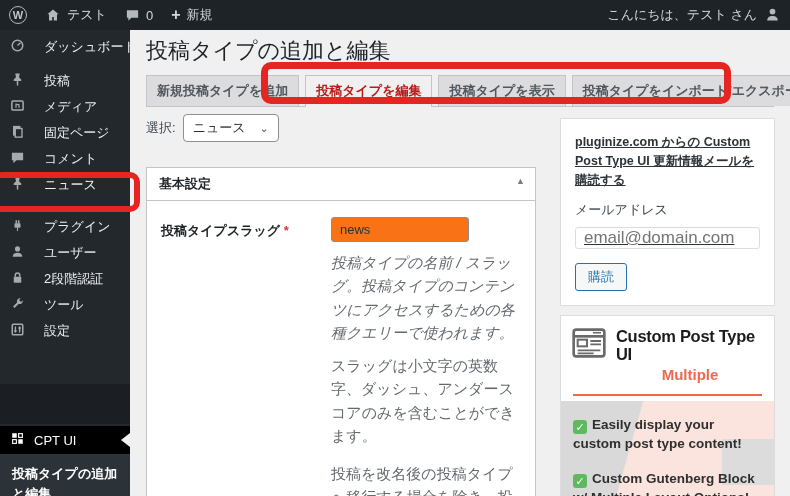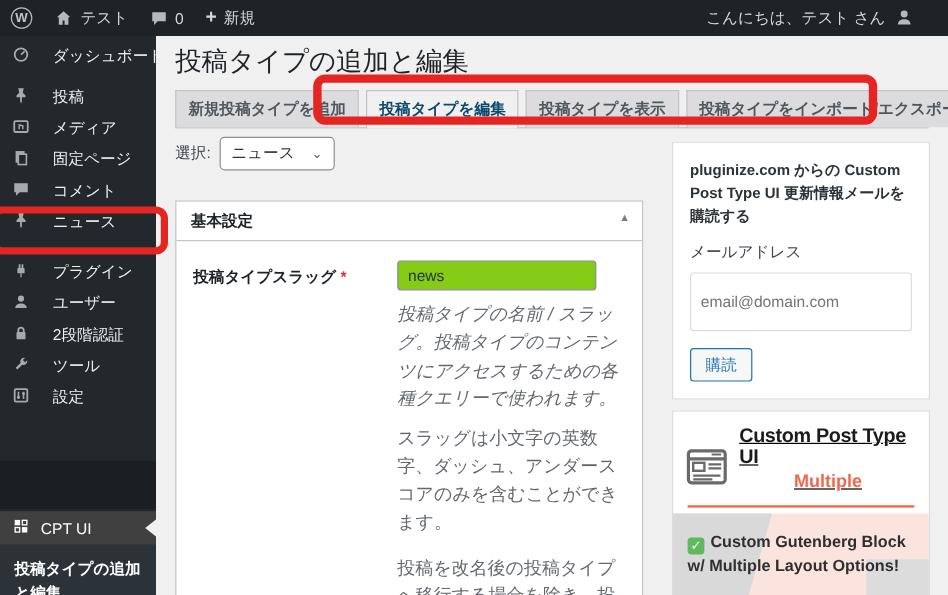--- a/index.html
+++ b/index.html
@@ -6,78 +6,78 @@
   html,body { width:790px; height:496px; overflow:hidden; }
   body { font-family:"Liberation Sans","DejaVu Sans",sans-serif; }
   #app { position:relative; width:790px; height:496px; background:#f0f0f1; overflow:hidden; }
 
   
   .adminbar { position:absolute; top:0; left:0; right:0; height:30px; background:#1d2327;
     display:flex; align-items:center; color:#d5d7d9; font-size:13px; z-index:5; }
   .ab-item { display:flex; align-items:center; gap:6px; height:30px; padding:0 9px; cursor:pointer; }
   .wplogo { width:18px; height:18px; border:1.6px solid #b6b9bc; border-radius:50%;
     display:flex; align-items:center; justify-content:center; font-size:11px; font-weight:bold; color:#c3c4c7; }
-  .ab-right { margin-left:auto; display:flex; align-items:flex-start; gap:7px; padding-right:28px; }
+  .ab-right { margin-left:auto; display:flex; align-items:flex-start; gap:7px; padding-right:9px; }
   .ab-plus { font-size:16px; font-weight:bold; line-height:1; }
   .abicon svg { display:block; }
 
   
   .sidebar { position:absolute; top:30px; left:0; width:130px; height:466px; background:#23282d; z-index:4; }
   .menu { padding-top:4px; }
   .mi { height:26px; display:flex; align-items:center; gap:19px; padding-left:10px;
     color:#eeeff0; font-size:13px; cursor:pointer; white-space:nowrap; }
   .mi svg { flex:0 0 auto; }
   .spacer-sm { height:8px; } .spacer-md { height:16px; }
   .dark-strip { position:absolute; left:0; top:354px; width:130px; height:40px; background:#1b1f23; }
-  .cptui { position:absolute; left:0; top:396px; width:130px; height:28px; background:#404040;
+  .cptui { position:absolute; left:0; top:396px; width:130px; height:28px; background:#000000;
     display:flex; align-items:center; gap:9px; padding-left:10px; color:#fff; font-size:13px; cursor:pointer; }
   .cptui-arrow { position:absolute; left:121px; top:433px; width:0; height:0; z-index:6;
     border-top:7px solid transparent; border-bottom:7px solid transparent; border-right:9px solid #f0f0f1; }
   .submenu { position:absolute; left:0; top:424px; width:130px; bottom:0; background:#2c3338;
     color:#fff; font-size:13px; font-weight:bold; padding:10px 12px; line-height:1.55; cursor:pointer; }
 
   
   .content { position:absolute; left:130px; top:30px; right:0; bottom:0; background:#f0f0f1; }
   .page-title { position:absolute; left:16px; top:6px; font-size:22px; font-weight:400; color:#1d2327; }
   .tabs { position:absolute; left:16px; top:45px; width:628px; display:flex; gap:6px;
     align-items:flex-end; border-bottom:1px solid #c3c4c7; }
   .tab { font-size:13px; font-weight:600; color:#50575e; background:#dcdcde;
     border:1px solid #c3c4c7; border-bottom:none; padding:6px 10px; cursor:pointer; white-space:nowrap; }
-  .tab.active { background:#f0f0f1; color:#0c4a6e; margin-bottom:-1px; padding-bottom:7px; }
+  .tab.active { background:#f0f0f1; color:#b91c1c; margin-bottom:-1px; padding-bottom:7px; }
   .select-row { position:absolute; left:16px; top:84px; display:flex; align-items:center; gap:7px; font-size:13px; color:#3c434a; }
   .fselect { display:inline-flex; align-items:center; gap:14px; background:#fff; border:1px solid #8c8f94;
     border-radius:4px; padding:4px 9px; font-size:13px; color:#2c3338; cursor:pointer; }
   .chev { font-size:11px; color:#50575e; }
 
   .panel { position:absolute; left:16px; top:137px; width:390px; height:420px;
     background:#fff; border:1px solid #c3c4c7; }
   .panel-h { position:relative; padding:7px 12px; font-size:13px; font-weight:bold; color:#1d2327;
     border-bottom:1px solid #c3c4c7; }
   .panel-toggle { position:absolute; right:10px; top:8px; font-size:9px; color:#787c82; cursor:pointer; }
   .panel-body { padding:16px 14px; display:flex; }
   .f-label { flex:0 0 170px; font-size:13px; font-weight:600; color:#1d2327; padding-top:5px; }
   .req { color:#d63638; }
   .f-field { flex:1; }
-  .txt { width:166px; padding:4px 8px; font-size:13px; color:#2c3338;
-    border:1px solid #8c8f94; border-radius:3px; background:#84cc16; }
+  .txt { width:138px; padding:4px 8px; font-size:13px; color:#2c3338;
+    border:1px solid #8c8f94; border-radius:3px; background:#f97316; }
   .desc { font-size:15px; color:#646970; line-height:1.55; margin-top:10px; }
   .desc.it { font-style:italic; margin-top:9px; }
   .desc.warn { margin-top:15px; }
 
   
   .aside { position:absolute; left:430px; top:88px; width:215px; }
   .news-box { background:#fff; border:1px solid #dcdcde; padding:14px; }
-  .news-head { font-size:12.5px; font-weight:bold; color:#2c3338; line-height:1.5; }
+  .news-head { font-size:12.5px; font-weight:bold; color:#2c3338; line-height:1.5;text-decoration:underline; }
   .news-lab { font-size:13px; color:#3c434a; margin-top:12px; }
-  .email { width:100%; margin-top:8px; padding:16px 8px; font-size:13px; border:1px solid #dcdcde; border-radius:3px; color:#2c3338; }
+  .email { width:100%; margin-top:8px; padding:0 8px; font-size:17px; border:1px solid #dcdcde; border-radius:3px; color:#2c3338;text-decoration:underline; }
   .subscribe { margin-top:14px; font-size:13px; color:#2271b1; background:#f6f7f7;
     border:1px solid #2271b1; border-radius:3px; padding:4px 12px; cursor:pointer; }
 
   .ad-box { margin-top:9px; background:#fff; border:1px solid #dcdcde; }
-  .ad-head { display:flex; align-items:flex-end; gap:9px; padding:11px 10px 4px;text-decoration:underline; }
+  .ad-head { display:flex; align-items:flex-start; gap:9px; padding:11px 10px 4px; }
   .ad-titles { flex:1; }
   .ad-title { font-size:16.5px; font-weight:bold; color:#1b1b1b; line-height:1.1; letter-spacing:-0.3px; }
   .ad-sub { font-size:15px; font-weight:bold; color:#f0684e; text-align:center; margin-top:2px; }
   .ad-rule { height:2px; background:#f0684e; margin:7px 12px 0; }
   .ad-body { position:relative; margin-top:5px; background:#fae4dd; height:147px; padding:14px 12px; overflow:hidden; }
   .ad-shape-l { position:absolute; left:-46px; top:-10px; width:104px; height:190px; background:#d9d9d9; transform:skewX(-16deg); }
   .ad-shape-tr { position:absolute; right:-18px; top:38px; width:70px; height:46px; background:#dcdcdc; }
   .feature { position:relative; font-size:13.5px; font-weight:bold; color:#2f2f2f; line-height:1.45; margin-bottom:15px; }
   .ck { display:inline-block; width:14px; height:14px; background:#5fb95f; border-radius:3px; color:#fff;
     font-size:11px; line-height:14px; text-align:center; margin-right:5px; vertical-align:-2px; }
@@ -313,20 +313,23 @@
           <span class="ad-titles">
             <div class="ad-title">Custom Post Type UI</div>
             <div class="ad-sub">Multiple</div>
           </span>
         </div>
         <div class="ad-rule"></div>
         <div class="ad-body">
           <div class="ad-shape-l"></div>
           <div class="ad-shape-tr"></div>
           <div class="feature">
+            <span class="ck">✓</span><span>Easily display your custom post type content!</span>
+          </div>
+          <div class="feature">
             <span class="ck">✓</span><span>Custom Gutenberg Block w/ Multiple Layout Options!</span>
           </div>
 
         </div>
       </div>
     </div>
   </div>
 
   <div class="redbox red-news"></div>
   <div class="redbox red-tabs"></div>

